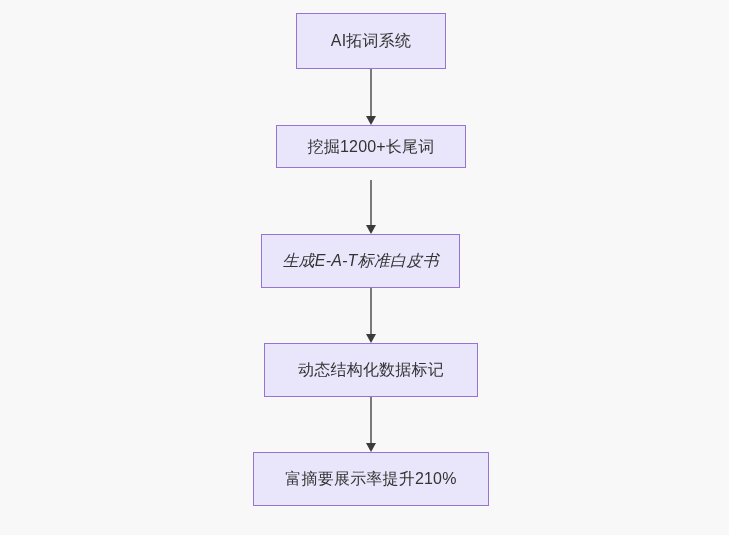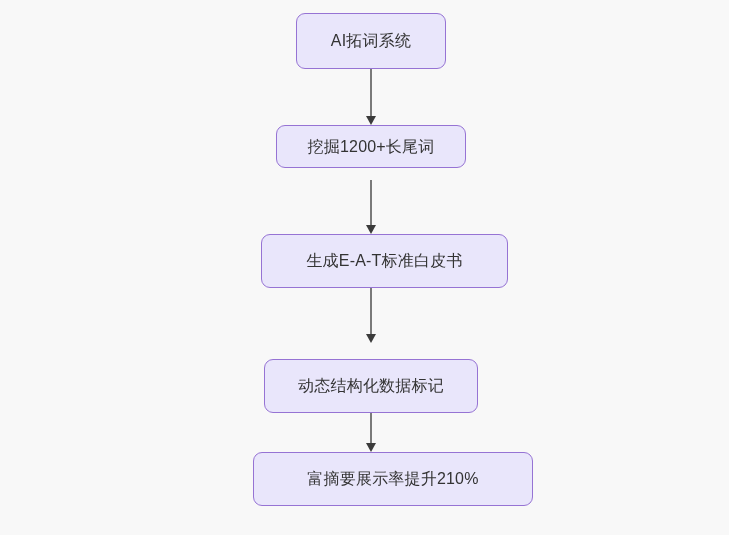--- a/index.html
+++ b/index.html
@@ -16,21 +16,21 @@
   #flow-canvas {
     position: relative;
     width: 729px;
     height: 535px;
   }
   .node {
     position: absolute;
     box-sizing: border-box;
     background: #e9e6fb;
     border: 1.6px solid #9673d4;
-    border-radius: 9px;
+    border-radius: 0;
     display: flex;
     align-items: center;
     justify-content: center;
     color: #333333;
     font-size: 16px;
     line-height: 1;
     letter-spacing: 0.2px;
     white-space: nowrap;
   }
   .node-label {
@@ -81,25 +81,25 @@
   </div>
 
   <div class="node" style="left:296px; top:13px; width:150px; height:56px;">
     <span class="node-label">AI拓词系统</span>
   </div>
 
   <div class="node" style="left:276px; top:125px; width:190px; height:43px;">
     <span class="node-label">挖掘1200+长尾词</span>
   </div>
 
-  <div class="node" style="left:261px; top:234px; width:247px; height:54px;">
+  <div class="node" style="left:261px; top:234px; width:199px; height:54px;font-style:italic;">
     <span class="node-label">生成E-A-T标准白皮书</span>
   </div>
 
-  <div class="node" style="left:264px; top:343px; width:214px; height:54px;margin-top:16px;">
+  <div class="node" style="left:264px; top:343px; width:214px; height:54px;">
     <span class="node-label">动态结构化数据标记</span>
   </div>
 
-  <div class="node" style="left:253px; top:452px; width:280px; height:54px;">
+  <div class="node" style="left:253px; top:452px; width:236px; height:54px;">
     <span class="node-label">富摘要展示率提升210%</span>
   </div>
 
 </div>
 
 </body></html>

